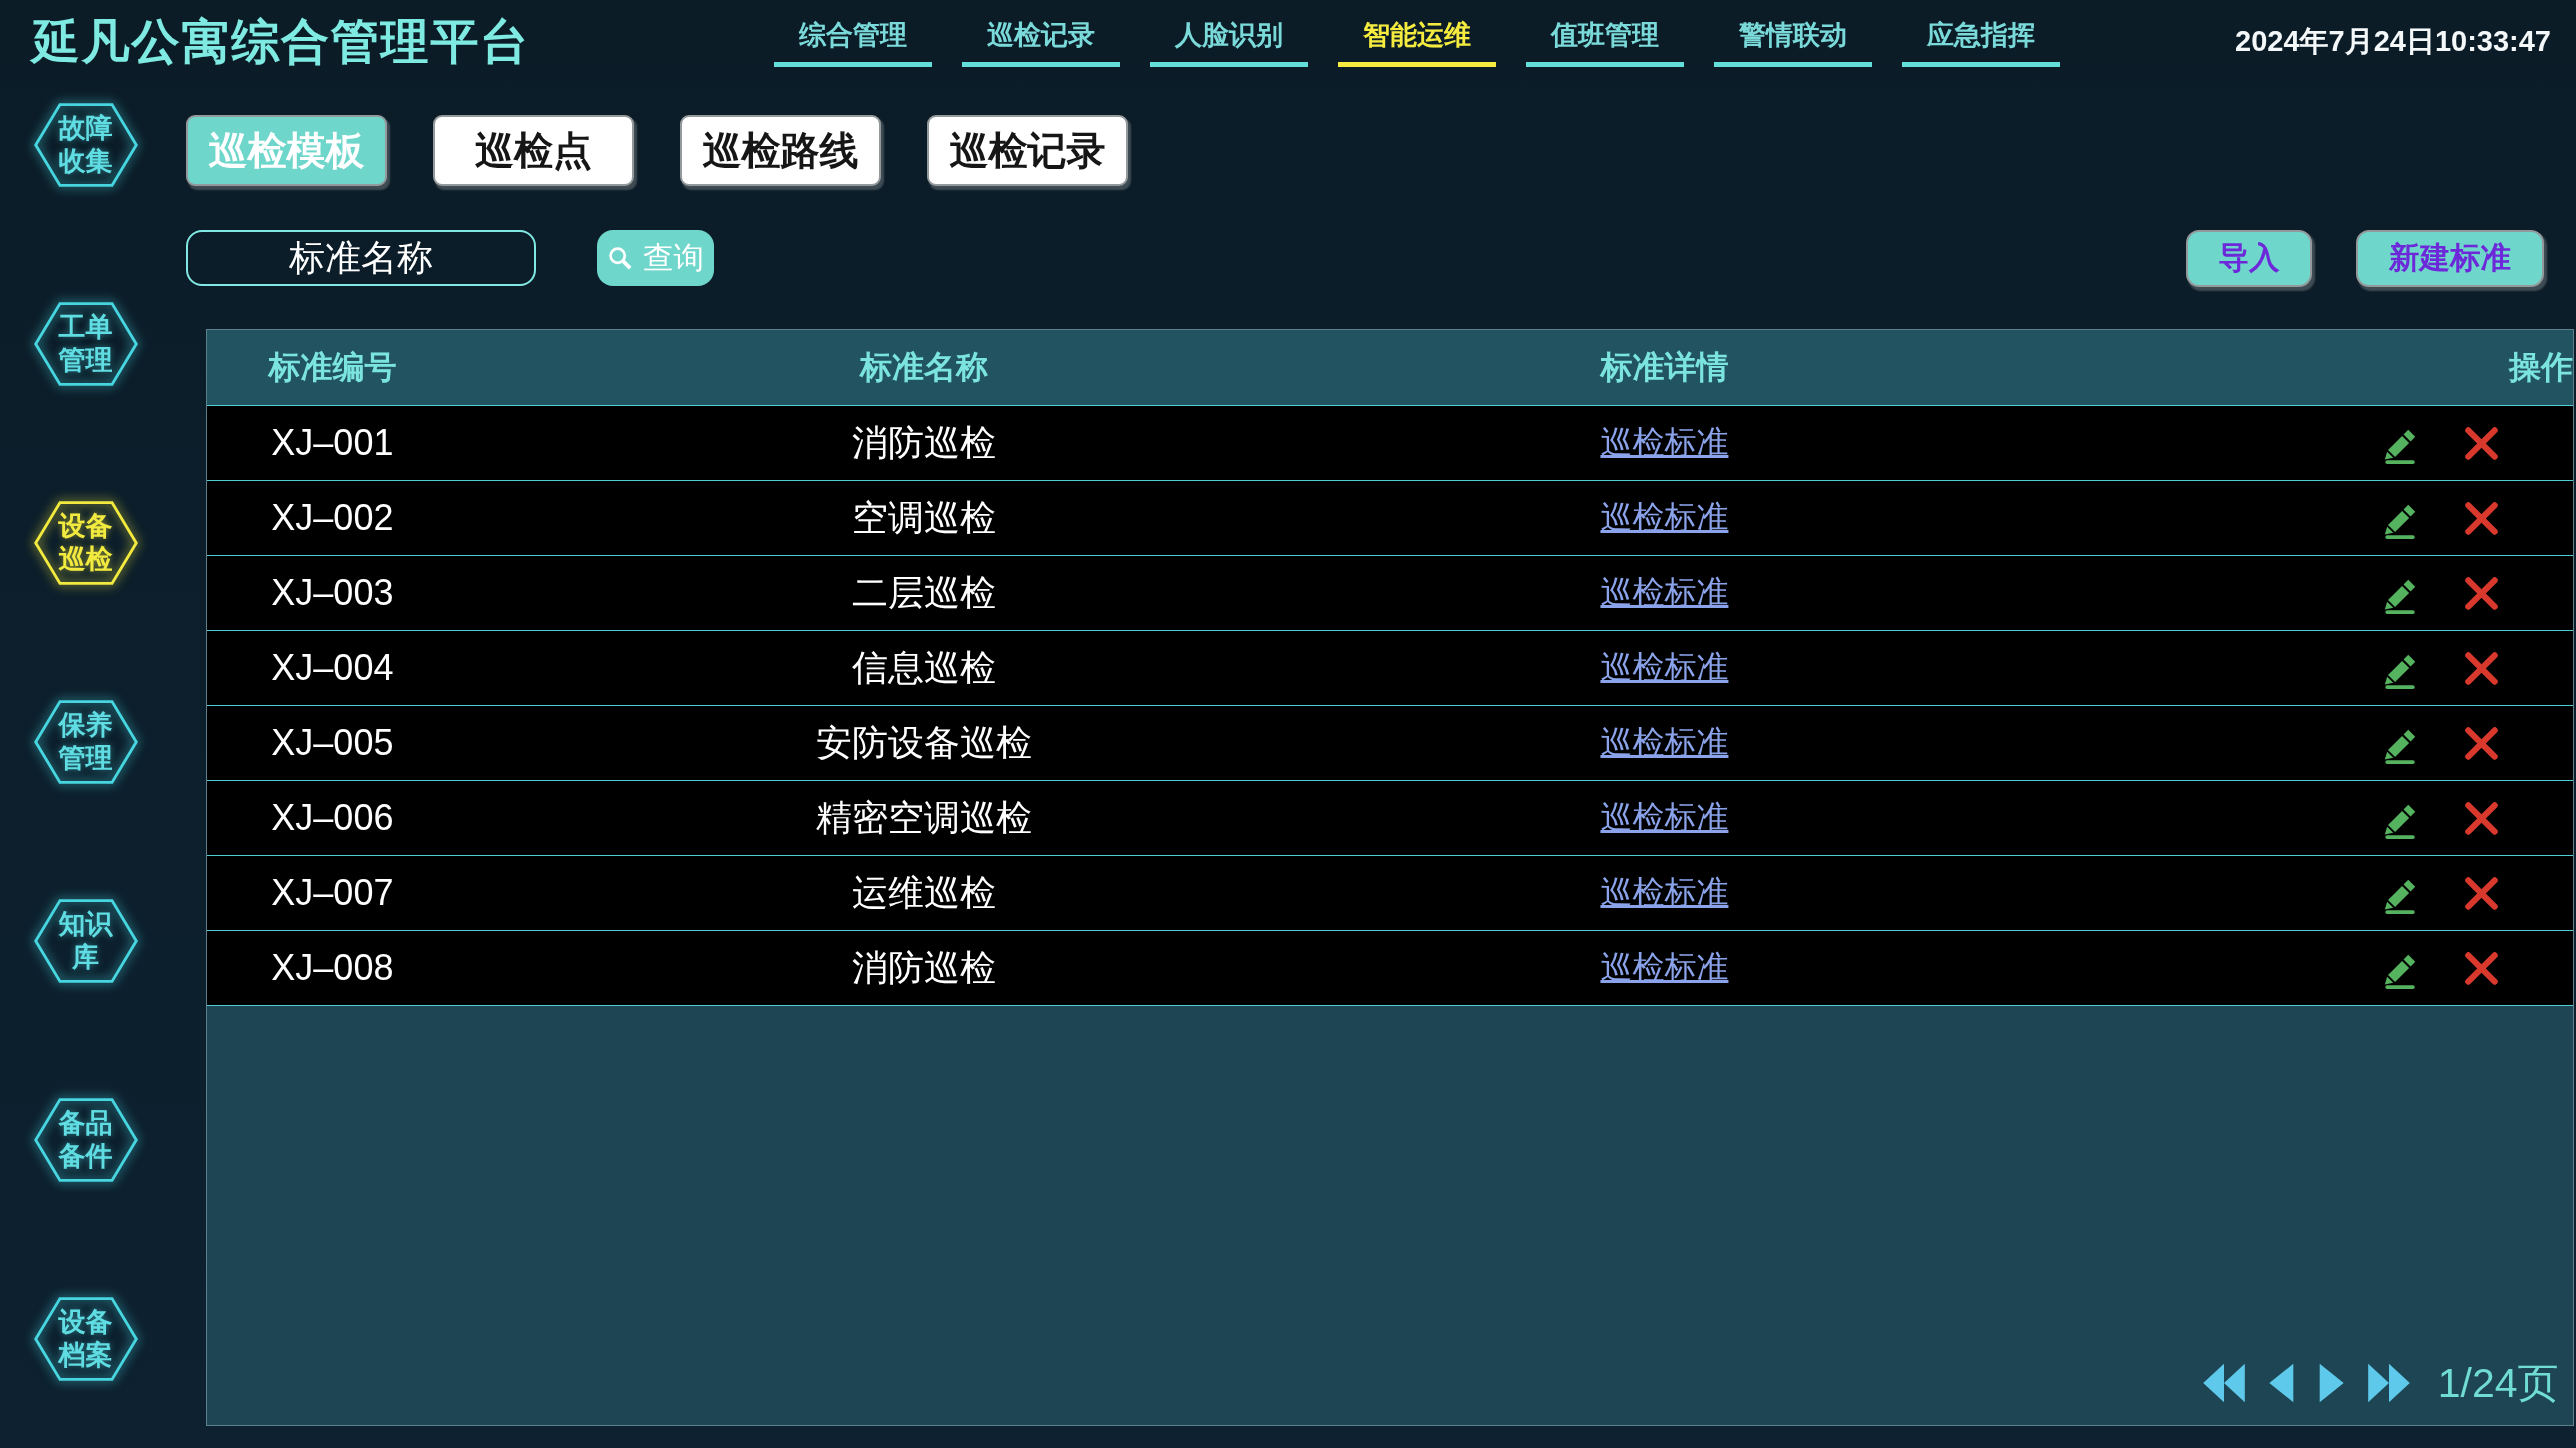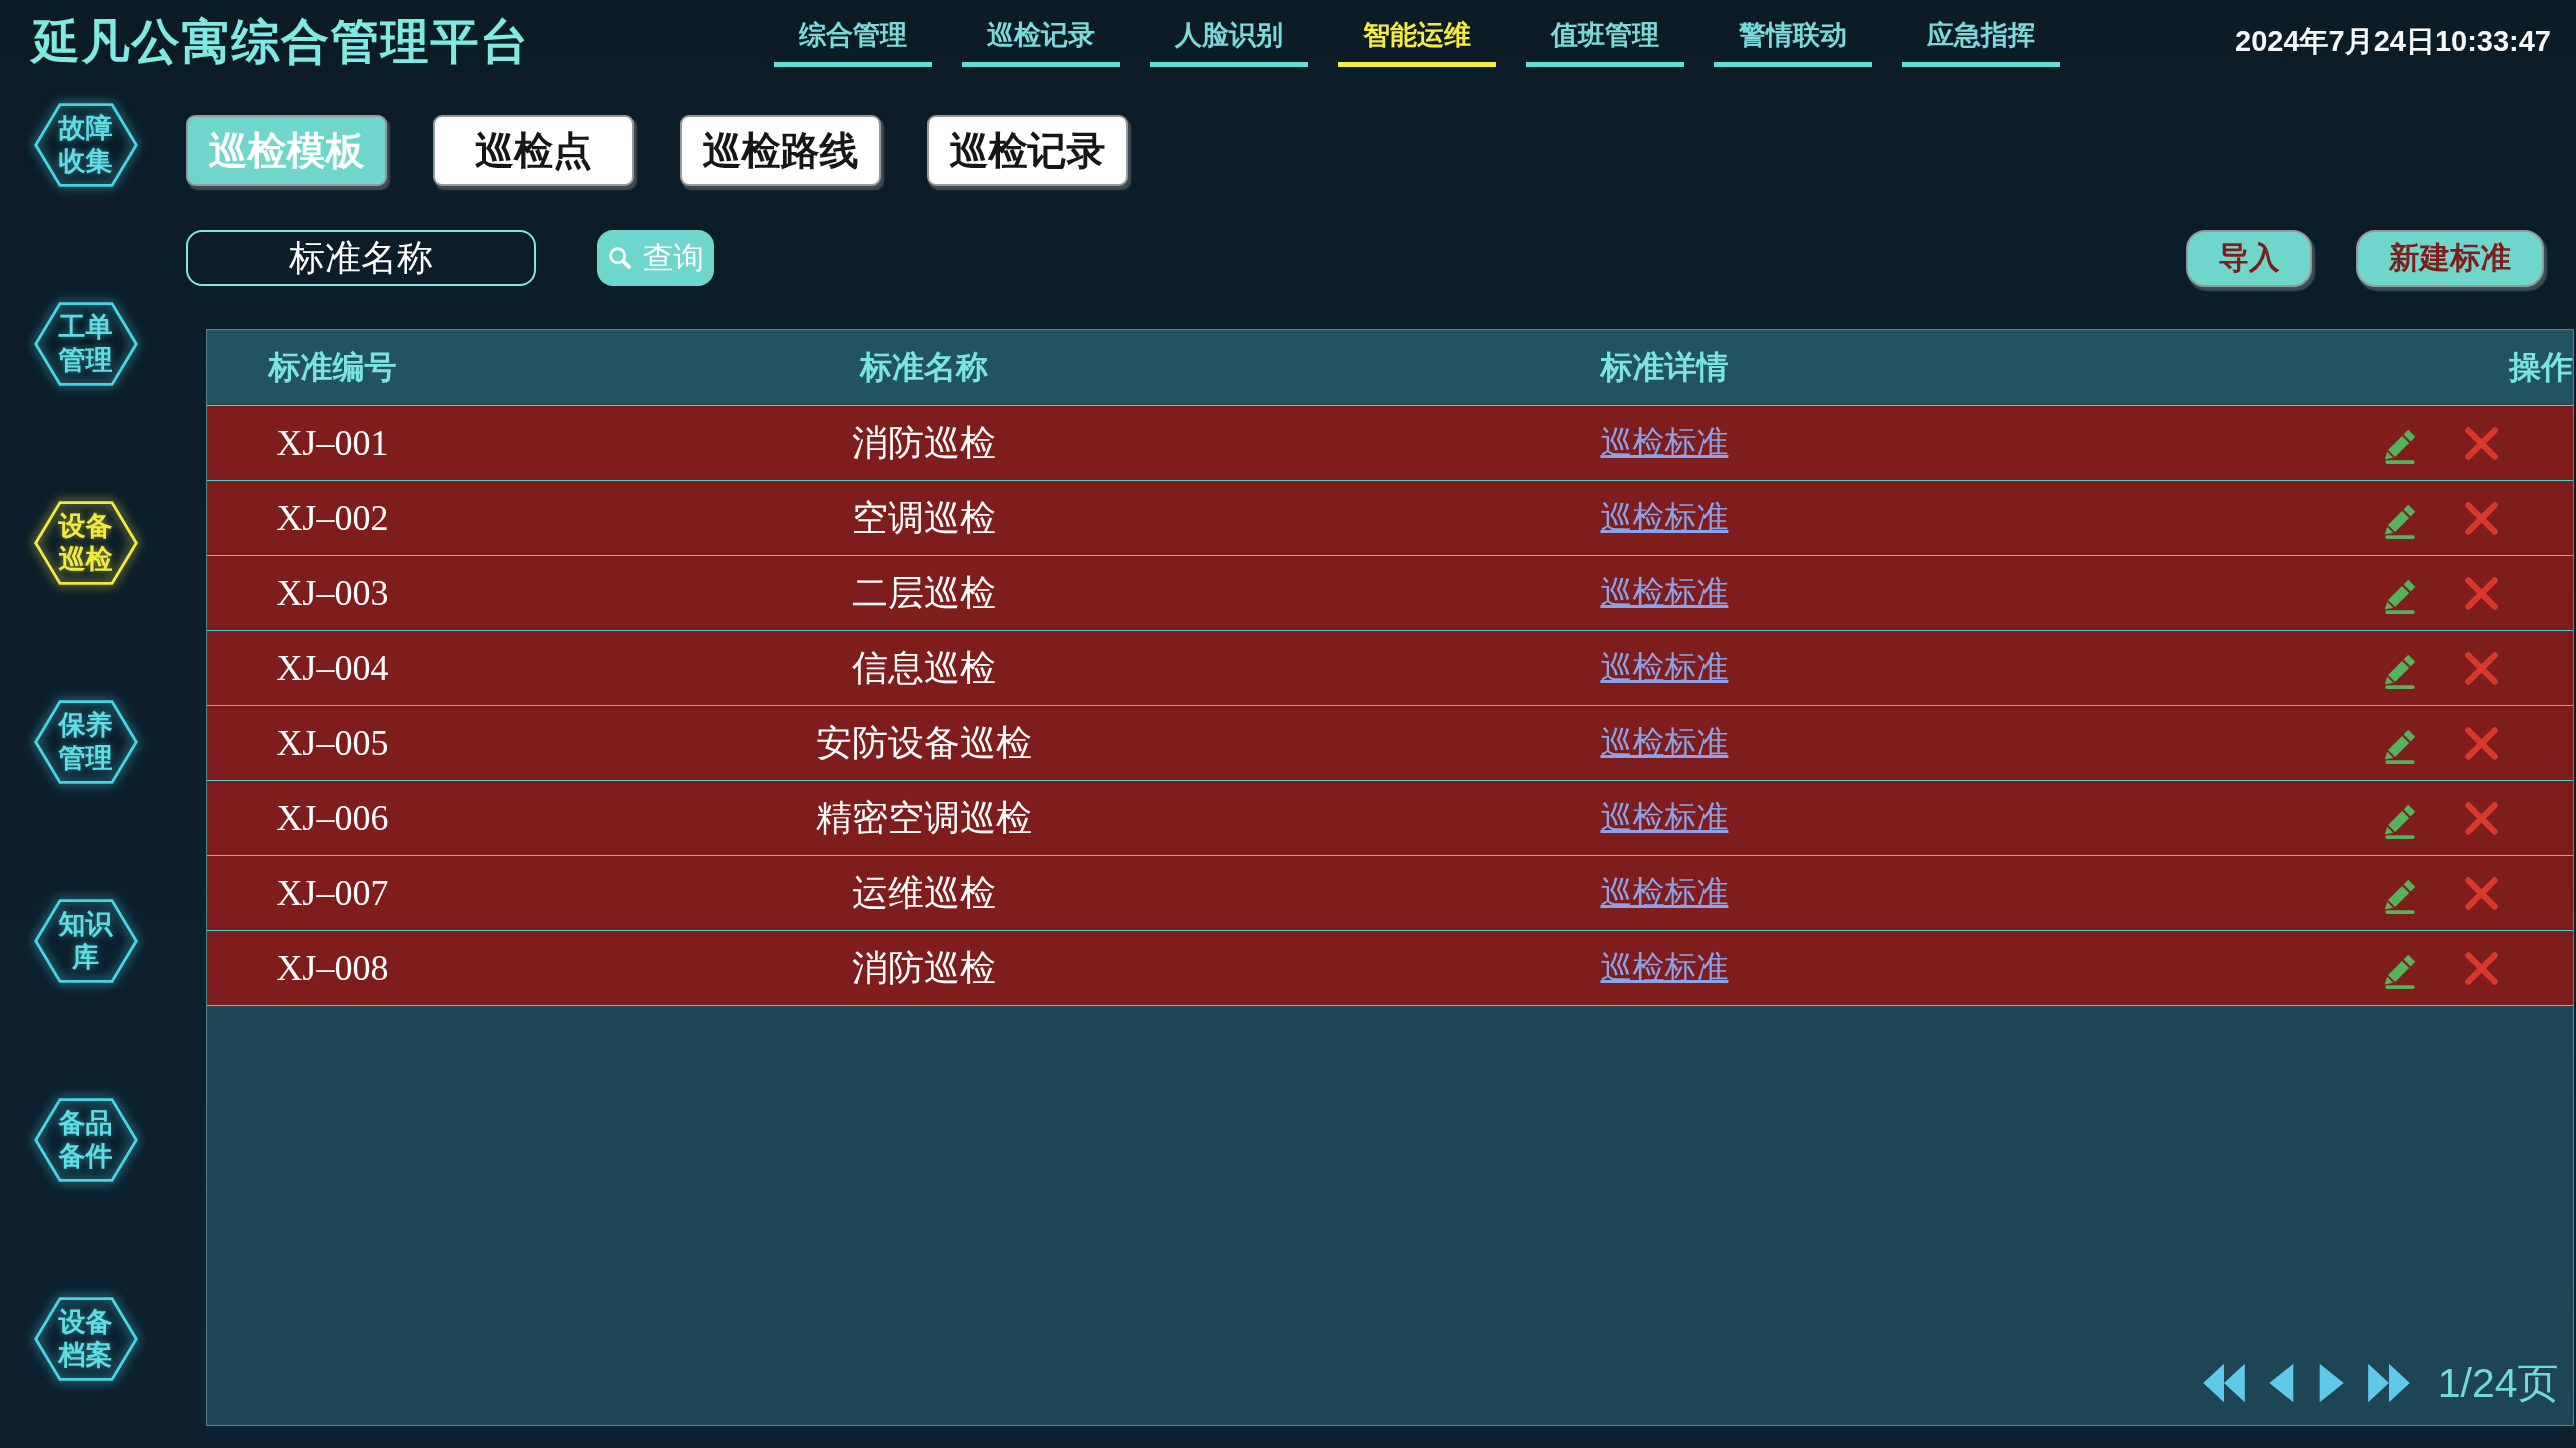--- a/index.html
+++ b/index.html
@@ -45,33 +45,33 @@
   #search-input{position:absolute;left:186px;top:0;width:350px;height:56px;box-sizing:border-box;
                 background:transparent;border:2.7px solid #82e8e2;border-radius:16px;
                 color:#ffffff;font-size:36px;text-align:center;outline:none;
                 font-family:"Liberation Sans","DejaVu Sans",sans-serif;}
   #query-btn{position:absolute;left:597px;top:0;width:117px;height:56px;border:none;border-radius:16px;
              background:#6fd6cb;color:#ffffff;font-size:30.5px;display:flex;align-items:center;justify-content:center;
              gap:9px;cursor:pointer;font-family:inherit;}
   #query-btn svg{width:27px;height:27px;}
   #import-btn{position:absolute;left:2186px;top:0;width:126px;height:57px;}
   #create-btn{position:absolute;left:2356px;top:0;width:188px;height:57px;}
-  .teal-btn{box-sizing:border-box;background:#6fd6cb;color:#7f1d1d;font-size:30.5px;font-weight:bold;
-            border:2.7px solid #94999b;border-radius:19px;box-shadow:2.7px 3.6px 1.8px rgba(105,115,120,.55);
+  .teal-btn{box-sizing:border-box;background:#6fd6cb;color:#6d28d9;font-size:30.5px;font-weight:bold;
+            border:2.7px solid #94999b;border-radius:13px;box-shadow:2.7px 3.6px 1.8px rgba(105,115,120,.55);
             display:flex;align-items:center;justify-content:center;cursor:pointer;font-family:inherit;}
 
   
   #panel{position:absolute;left:186px;top:329px;width:2368px;height:1097px;box-sizing:border-box;
          background:#1d4553;border:0.9px solid rgba(170,200,210,.45);margin-left:20px;}
   .grid{display:grid;grid-template-columns:10.6% 39.4% 23.2% 26.8%;}
   #thead{height:75px;background:#215361;}
   .th{display:flex;align-items:center;justify-content:center;
       color:#7ce4de;font-size:32px;font-weight:bold;}
   .th.c4{justify-content:flex-end;box-sizing:border-box;}
-  .trow{height:74px;background:#7f1d1d;border-top:1.8px solid #4fd0d5;font-family:Liberation Serif, serif;}
+  .trow{height:74px;background:#000000;border-top:1.8px solid #4fd0d5;}
   .trow:last-of-type{border-bottom:1.8px solid #4fd0d5;}
   .cell{display:flex;align-items:center;justify-content:center;color:#ffffff;font-size:36px;}
   .cell.c4{justify-content:flex-end;gap:39px;padding-right:71px;box-sizing:border-box;}
   .detail-link{color:#8aa3ea;font-size:32px;text-decoration:underline;cursor:pointer;}
   .icon-btn{width:41px;height:41px;display:inline-flex;align-items:center;justify-content:center;cursor:pointer;}
   .icon-btn svg{width:41px;height:41px;}
 
   
   #pagination{position:absolute;right:14.4px;bottom:14.4px;display:flex;align-items:center;gap:12.6px;}
   .pg-icon{display:inline-flex;align-items:center;cursor:pointer;}

